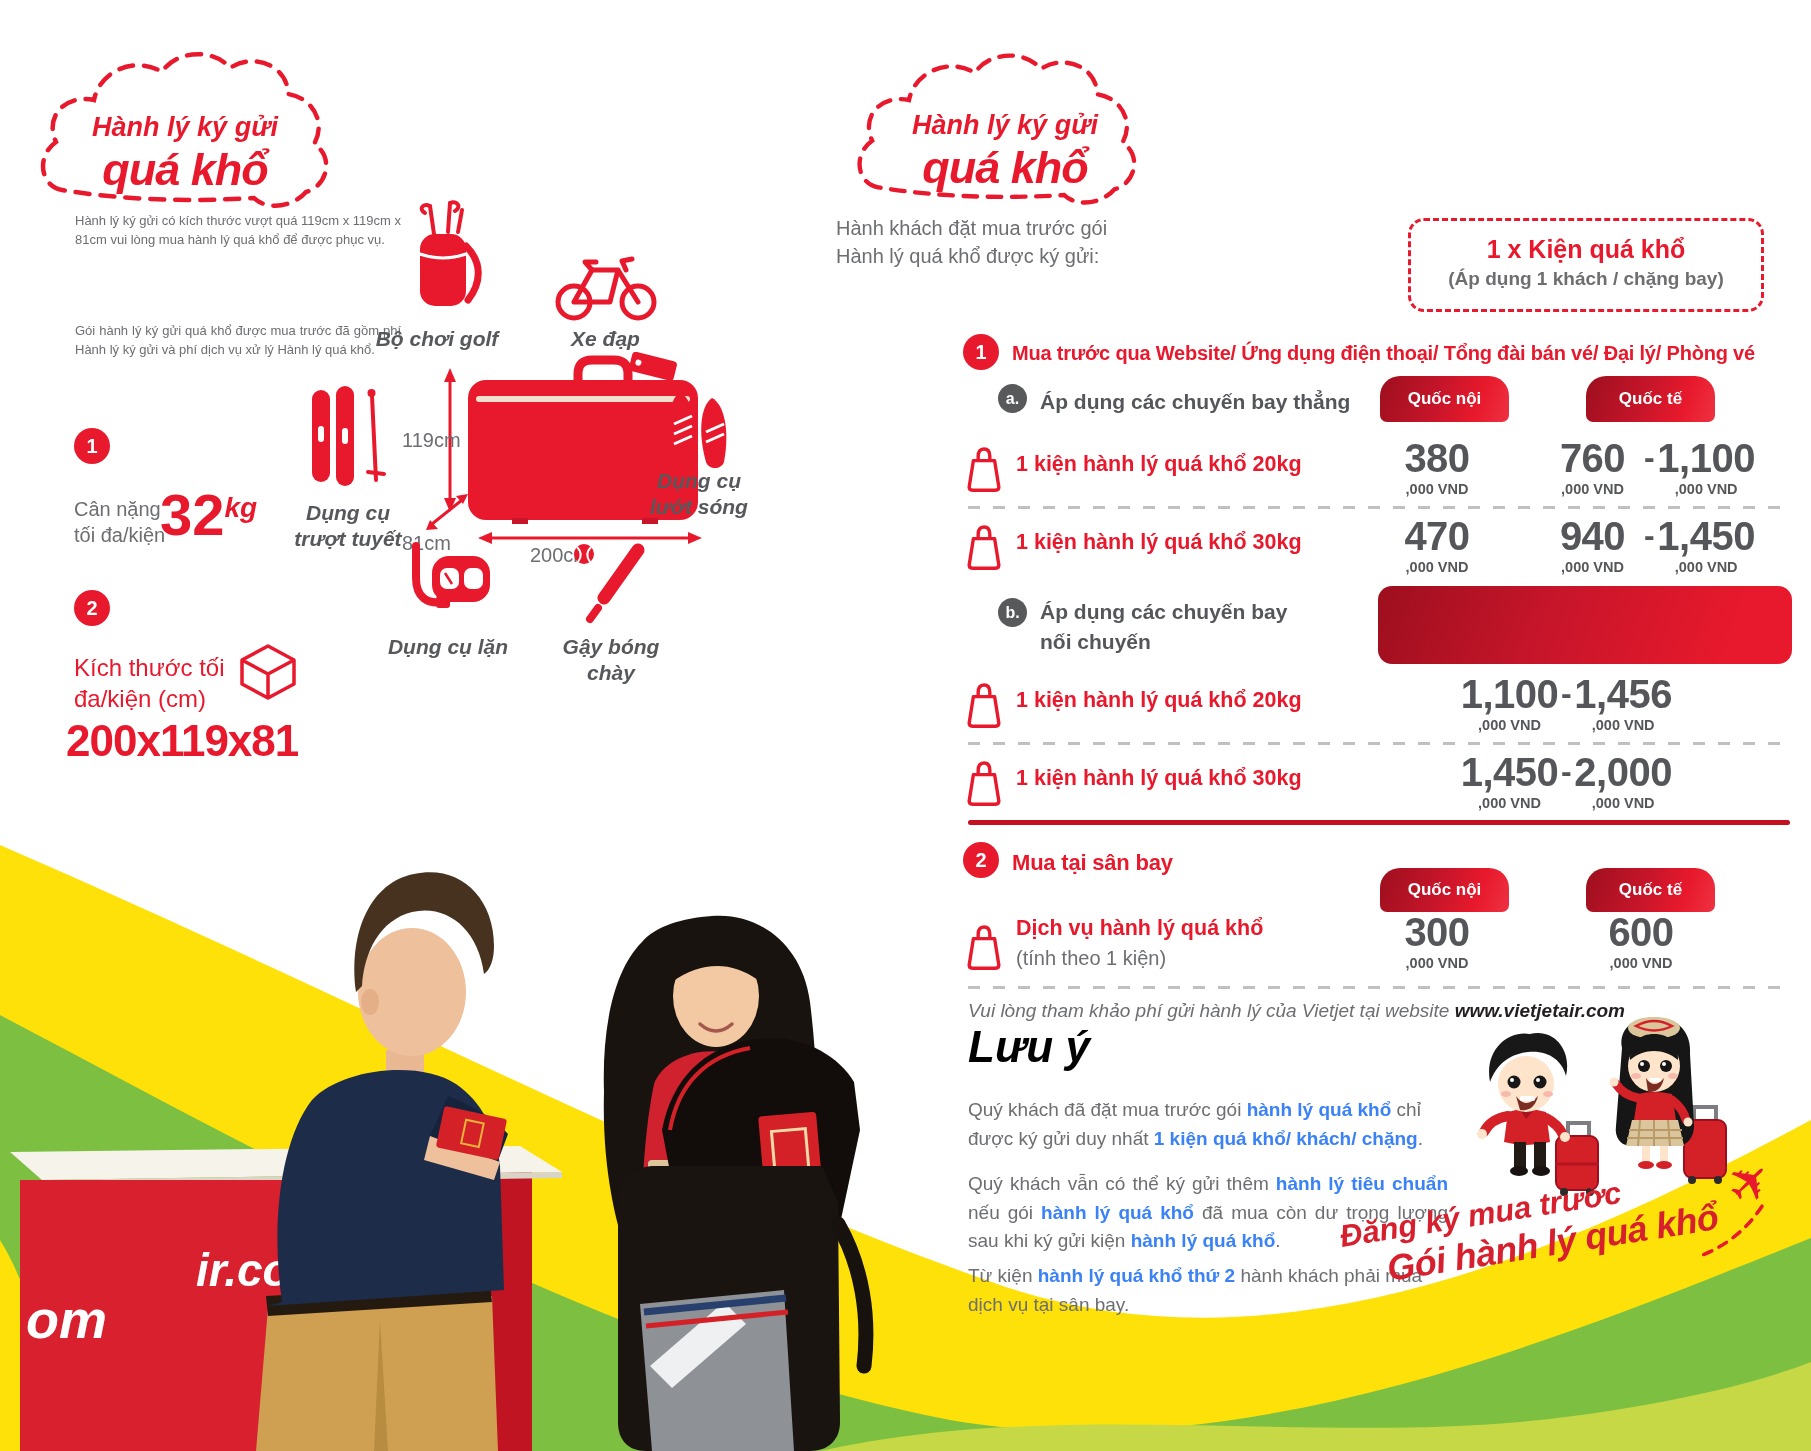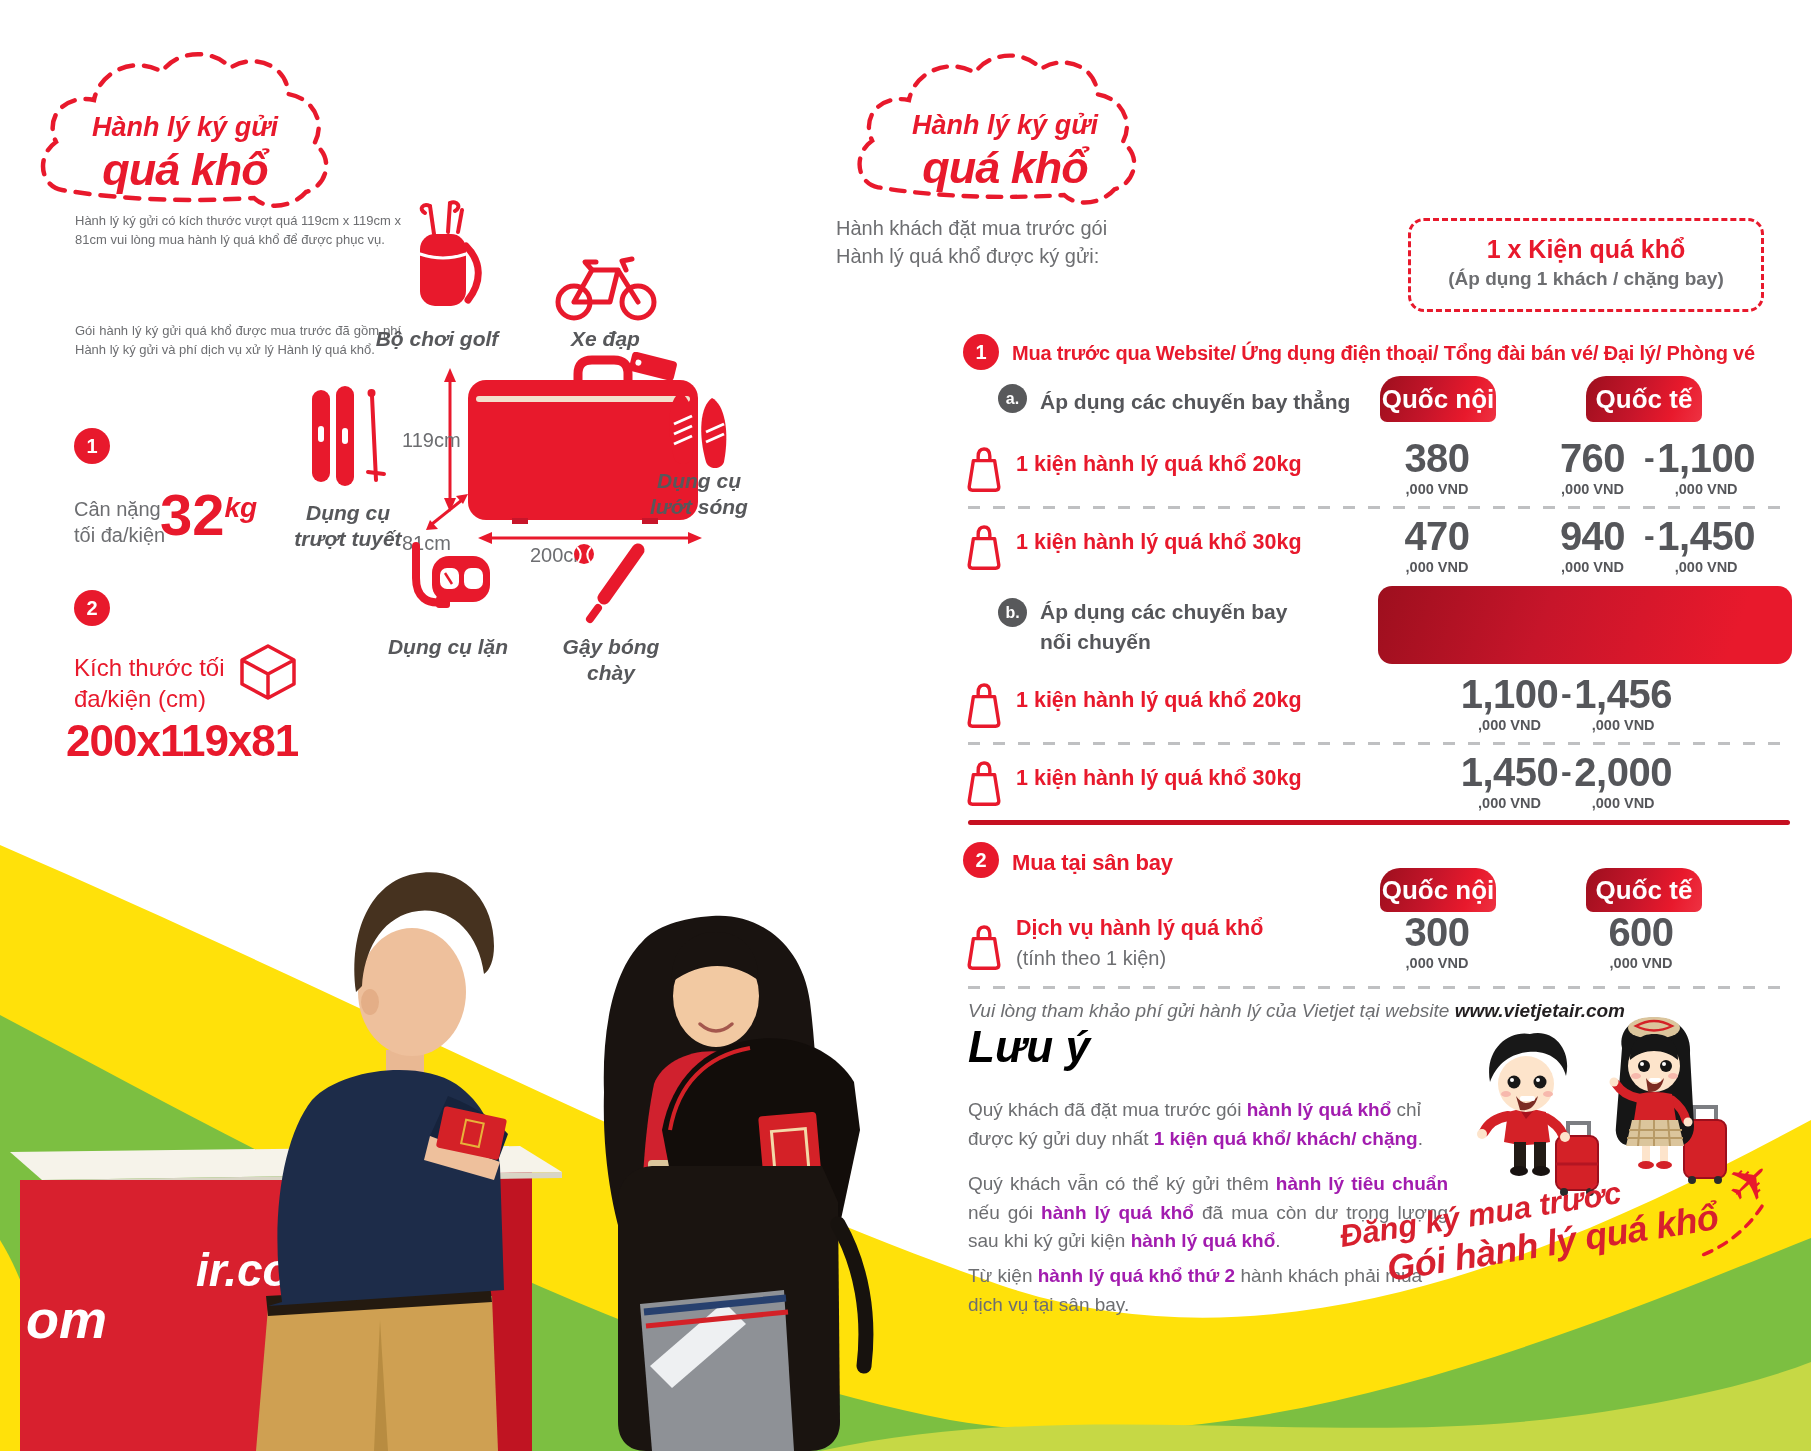--- a/index.html
+++ b/index.html
@@ -8,37 +8,37 @@
   .abs{position:absolute}
   .cloud-t1{position:absolute;color:#e8192c;font-weight:700;font-style:italic;font-size:27px;text-align:center}
   .cloud-t2{position:absolute;color:#e8192c;font-weight:700;font-style:italic;font-size:45px;text-align:center;letter-spacing:-1px}
   .gray-p{position:absolute;color:#6d6e71;font-size:13px;line-height:1.44;text-align:justify}
   .ncircle{position:absolute;width:36px;height:36px;border-radius:50%;background:#e8192c;color:#fff;font-weight:700;font-size:20px;display:flex;align-items:center;justify-content:center}
   .badge{position:absolute;width:29px;height:29px;border-radius:50%;background:#58595b;color:#fff;font-weight:700;font-size:16px;display:flex;align-items:center;justify-content:center}
   .caption{position:absolute;font-weight:700;font-style:italic;color:#57585b;font-size:21px;text-align:center;line-height:1.22}
   .speclabel{position:absolute;color:#6d6e71;font-size:20px;line-height:1.3}
   .speclabel2{position:absolute;color:#e8192c;font-size:24px;line-height:1.3;font-weight:400}
   .bigred{position:absolute;color:#e8192c;font-weight:700}
-  .tab{position:absolute;width:116px;height:46px;border-radius:20px 20px 7px 7px;background:linear-gradient(110deg,#9d0f1e,#c6152a 45%,#e8192c 75%,#ee3242);color:#fff;font-weight:700;font-size:26px;display:flex;align-items:center;justify-content:center}
+  .tab{position:absolute;width:129px;height:46px;border-radius:20px 20px 7px 7px;background:linear-gradient(110deg,#9d0f1e,#c6152a 45%,#e8192c 75%,#ee3242);color:#fff;font-weight:700;font-size:17px;display:flex;align-items:center;justify-content:center}
   .sechead{position:absolute;color:#e8192c;font-weight:700;font-size:20px;white-space:nowrap;letter-spacing:-.2px}
   .sublabel{position:absolute;color:#55565a;font-weight:700;font-size:21px;line-height:1.32}
   .rowlabel{position:absolute;color:#e8192c;font-weight:700;font-size:21.5px;white-space:nowrap}
   .num{font-weight:700;color:#55565a;font-size:40px;line-height:1;letter-spacing:-.5px}
   .unit{font-weight:700;color:#55565a;font-size:14.5px;margin-top:3px;white-space:nowrap}
   .pcol{position:absolute;display:flex;flex-direction:column;align-items:center}
   .range{position:absolute;display:flex;align-items:flex-start;gap:4px}
   .range .pcol{position:static}
   .dashsym{font-weight:700;color:#55565a;font-size:32px;line-height:1;margin-top:3px}
   .dsep{position:absolute;height:3px;background:repeating-linear-gradient(90deg,#bfc0c2 0 12px,transparent 12px 25px)}
   .banner{position:absolute;background:linear-gradient(110deg,#9d0f1e,#c6152a 40%,#e8192c 85%);border-radius:14px;color:#fff;font-weight:700;font-size:21px;text-align:center;display:flex;flex-direction:column;justify-content:center;line-height:1.4}
   .allowance{position:absolute;border:3px dashed #e8192c;border-radius:16px;text-align:center;padding-top:14px}
   .allow1{color:#e8192c;font-weight:700;font-size:25px}
   .allow2{color:#6d6e71;font-weight:700;font-size:19px;margin-top:4px}
   .note-p{position:absolute;color:#6d6e71;font-size:19px;line-height:1.5;text-align:justify}
-  .note-p span.b{font-weight:700;color:#a21caf}
+  .note-p span.b{font-weight:700;color:#3b82f6}
   .website{position:absolute;color:#6d6e71;font-style:italic;font-size:19px}
   .website span.b{font-weight:700;color:#231f20}
   .tagline{position:absolute;left:1200px;top:1196px;width:580px;height:130px;transform:rotate(-9deg)}
   .tg1{text-align:right;padding-right:150px;color:#d7202e;font-weight:700;font-style:italic;font-size:31px}
   .tg2{text-align:right;padding-right:58px;color:#d7202e;font-weight:700;font-style:italic;font-size:36px;letter-spacing:-.5px}
   .reddivider{position:absolute;height:5px;background:#c51021;border-radius:3px}
 </style>
 </head>
 <body>
 

